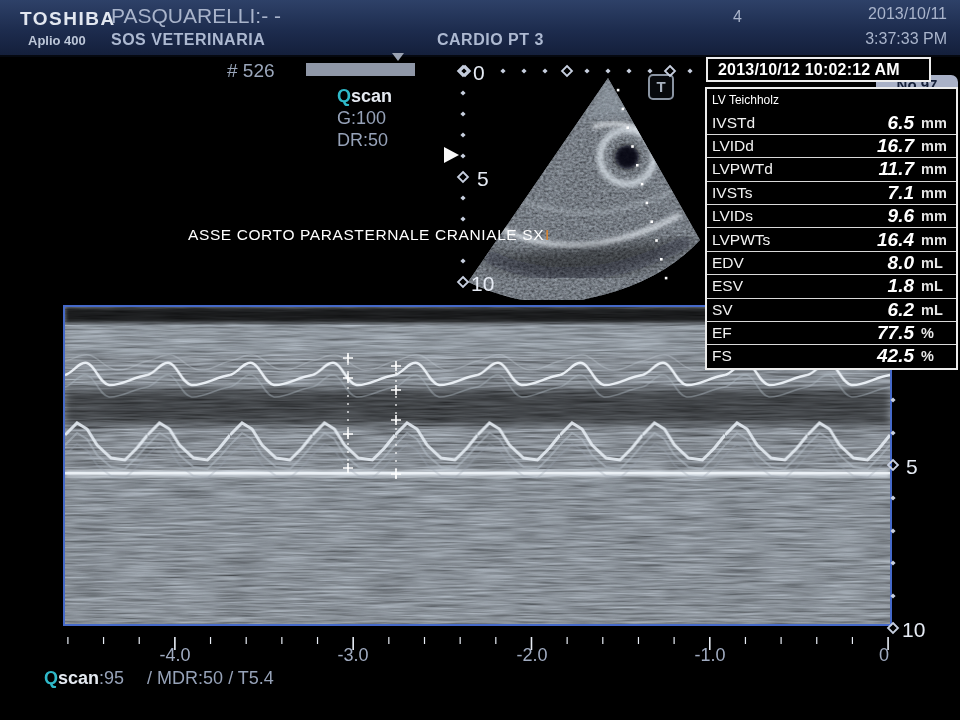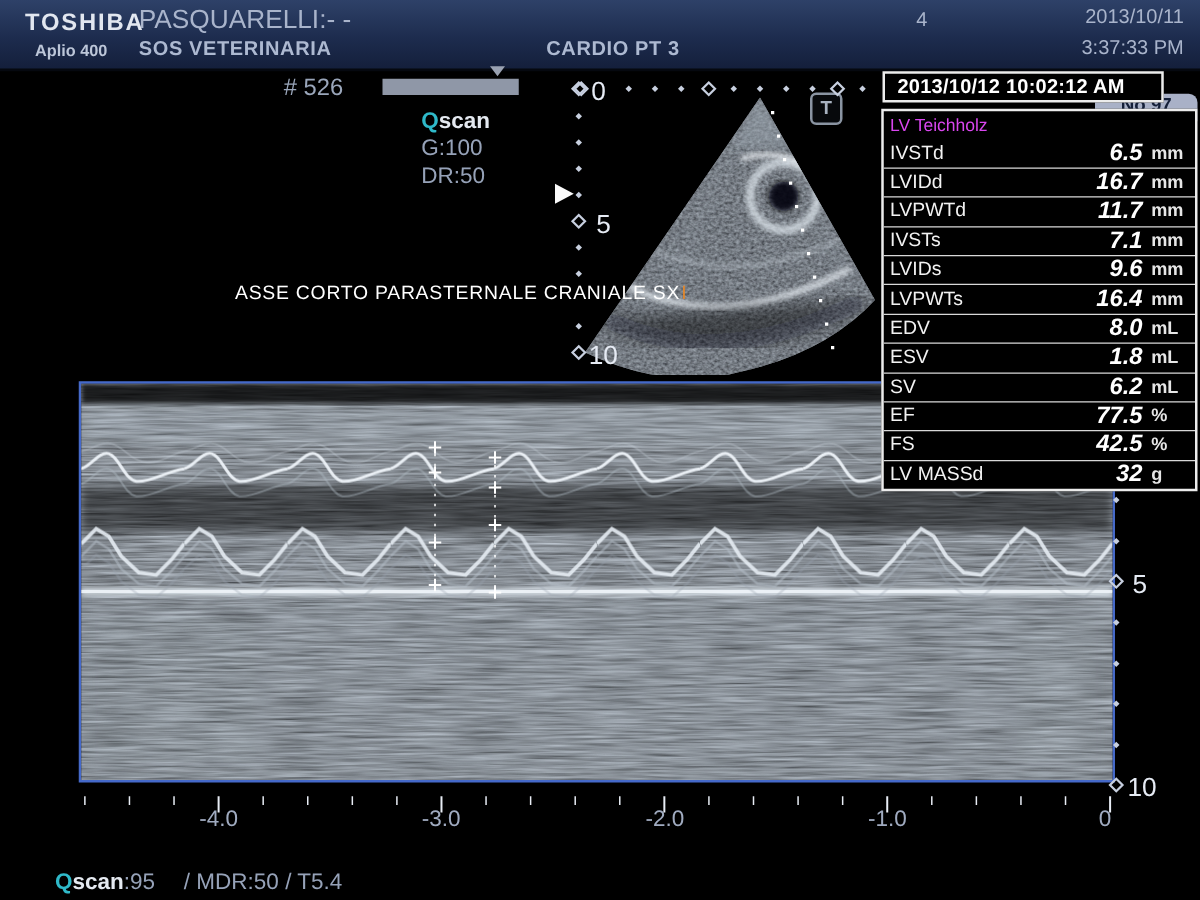--- a/index.html
+++ b/index.html
@@ -25,21 +25,21 @@
     border:2px solid #ececec;color:#fff;font-weight:bold;font-size:16px;
     line-height:21px;padding-left:10px;letter-spacing:.2px;z-index:7;}
   .imgtab{left:876px;top:75px;width:82px;height:22px;background:#a9b1c7;
     border-radius:7px 7px 0 0;color:#141f38;font-weight:bold;font-size:15px;
     text-align:center;line-height:20px;z-index:5;}
   .mtable{left:705px;top:87px;width:253px;background:#000;
     border:2px solid #ececec;box-sizing:border-box;z-index:6;}
   .mrow{display:flex;align-items:center;height:22.4px;padding:0 4px 0 5px;
     border-top:1px solid #d9d9d9;}
   .mrow:first-child{border-top:none;}
-  .mhead{font-size:14px;color:#d946ef;}
+  .mhead{font-size:12px;color:#ffffff;}
   .m-label{font-size:15.5px;color:#f2f2f2;white-space:nowrap;}
   .m-value{margin-left:auto;font-size:19px;font-weight:bold;color:#fff;font-style:italic;}
   .m-unit{width:31px;margin-left:7px;font-size:14.5px;color:#e6e6e6;font-weight:bold;}
 
   
   .frame{left:227px;top:60px;font-size:19px;color:#9aa6ba;z-index:3;}
   .slider{left:306px;top:63px;width:109px;height:13px;background:#8f97a7;z-index:3;}
   .slider-tri{left:392px;top:53px;width:0;height:0;z-index:3;
     border-left:6px solid transparent;border-right:6px solid transparent;
     border-top:8px solid #9aa2b2;}
@@ -55,21 +55,21 @@
 
   
   .sector{left:455px;top:55px;width:252px;height:245px;z-index:1;}
   .mpanel{left:63px;top:305px;width:829px;height:321px;border:2px solid #4569c9;
     box-sizing:border-box;background:#04060a;z-index:2;}
   .mpanel svg{display:block;}
 
   
   #overlay{left:0;top:0;width:960px;height:720px;z-index:8;pointer-events:none;}
   #overlay text{font-family:"Liberation Sans",sans-serif;}
-  .status{left:44px;top:668px;font-size:18px;z-index:3;white-space:nowrap;margin-top:27px;}
+  .status{left:44px;top:668px;font-size:18px;z-index:3;white-space:nowrap;}
   .status .sep{margin-left:18px;}
 </style>
 </head>
 <body>
 
 <svg width="0" height="0" style="position:absolute">
   <defs>
     <filter id="mn" x="0" y="0" width="100%" height="100%">
       <feTurbulence type="fractalNoise" baseFrequency="0.02 0.5" numOctaves="3" seed="11" result="t"></feTurbulence>
       <feColorMatrix in="t" type="luminanceToAlpha" result="a"></feColorMatrix>
@@ -187,25 +187,20 @@
     </div>
       <div class="mrow">
       <span class="m-label">EF</span>
       <span class="m-value">77.5</span>
       <span class="m-unit">%</span>
     </div>
       <div class="mrow">
       <span class="m-label">FS</span>
       <span class="m-value">42.5</span>
       <span class="m-unit">%</span>
-    </div>
-      <div class="mrow">
-      <span class="m-label">LV MASSd</span>
-      <span class="m-value">32</span>
-      <span class="m-unit">g</span>
     </div>
     </div>
 </div>
 
 <div class="abs frame"># 526</div>
 <div class="abs slider"></div>
 <div class="abs slider-tri"></div>
 
 <div class="abs ctrls">
   <div><span class="qteal">Q</span><span class="qwhite">scan</span></div>

